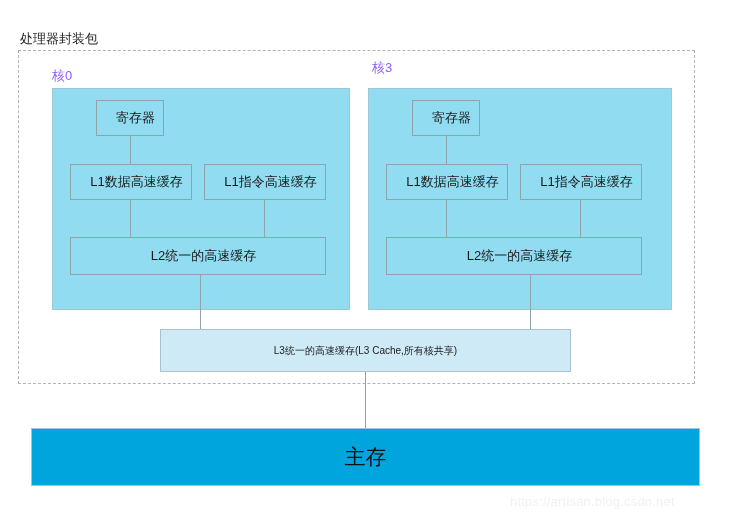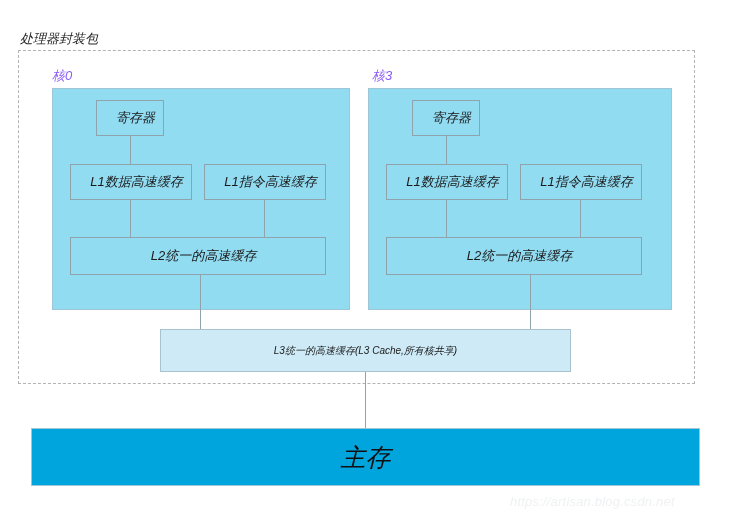--- a/index.html
+++ b/index.html
@@ -14,21 +14,20 @@
     overflow: hidden;
     font-family: "Liberation Sans", "DejaVu Sans", sans-serif;
     color: #1a1a1a;
   }
 
   #canvas {
     position: absolute;
     left: 0; top: 0;
     width: 732px;
     height: 521px;
-    font-style: italic;
   }
 
   
   .pkg-title {
     position: absolute;
     left: 20px;
     top: 31px;
     font-size: 13px;
     line-height: 16px;
     color: #1d1d1d;
@@ -53,21 +52,21 @@
     color: #8b5cf6;
     white-space: nowrap;
   }
   .core-box {
     position: absolute;
     background: #92dcf2;
     border: 1px solid #9ec6d6;
     box-sizing: border-box;
   }
   #core0-title { left: 52px; top: 68px; }
-  #core3-title { left: 372px; top: 68px; }
+  #core3-title { left: 372px; top: 60px; }
   #core0-box { left: 52px; top: 88px; width: 298px; height: 222px; }
   #core3-box { left: 368px; top: 88px; width: 304px; height: 222px; }
 
   
   .unit {
     position: absolute;
     background: transparent;
     border: 1px solid #8fa3ad;
     box-sizing: border-box;
     display: flex;
@@ -118,21 +117,21 @@
     left: 31px;
     top: 428px;
     width: 669px;
     height: 58px;
     background: #00a5dd;
     border: 1px solid #9fc7d6;
     box-sizing: border-box;
     display: flex;
     align-items: center;
     justify-content: center;
-    font-size: 25px;
+    font-size: 21px;
     line-height: 26px;
     color: #101010;
     white-space: nowrap;
   }
 
   
   .conn {
     position: absolute;
     background: #8fa3ad;
   }

